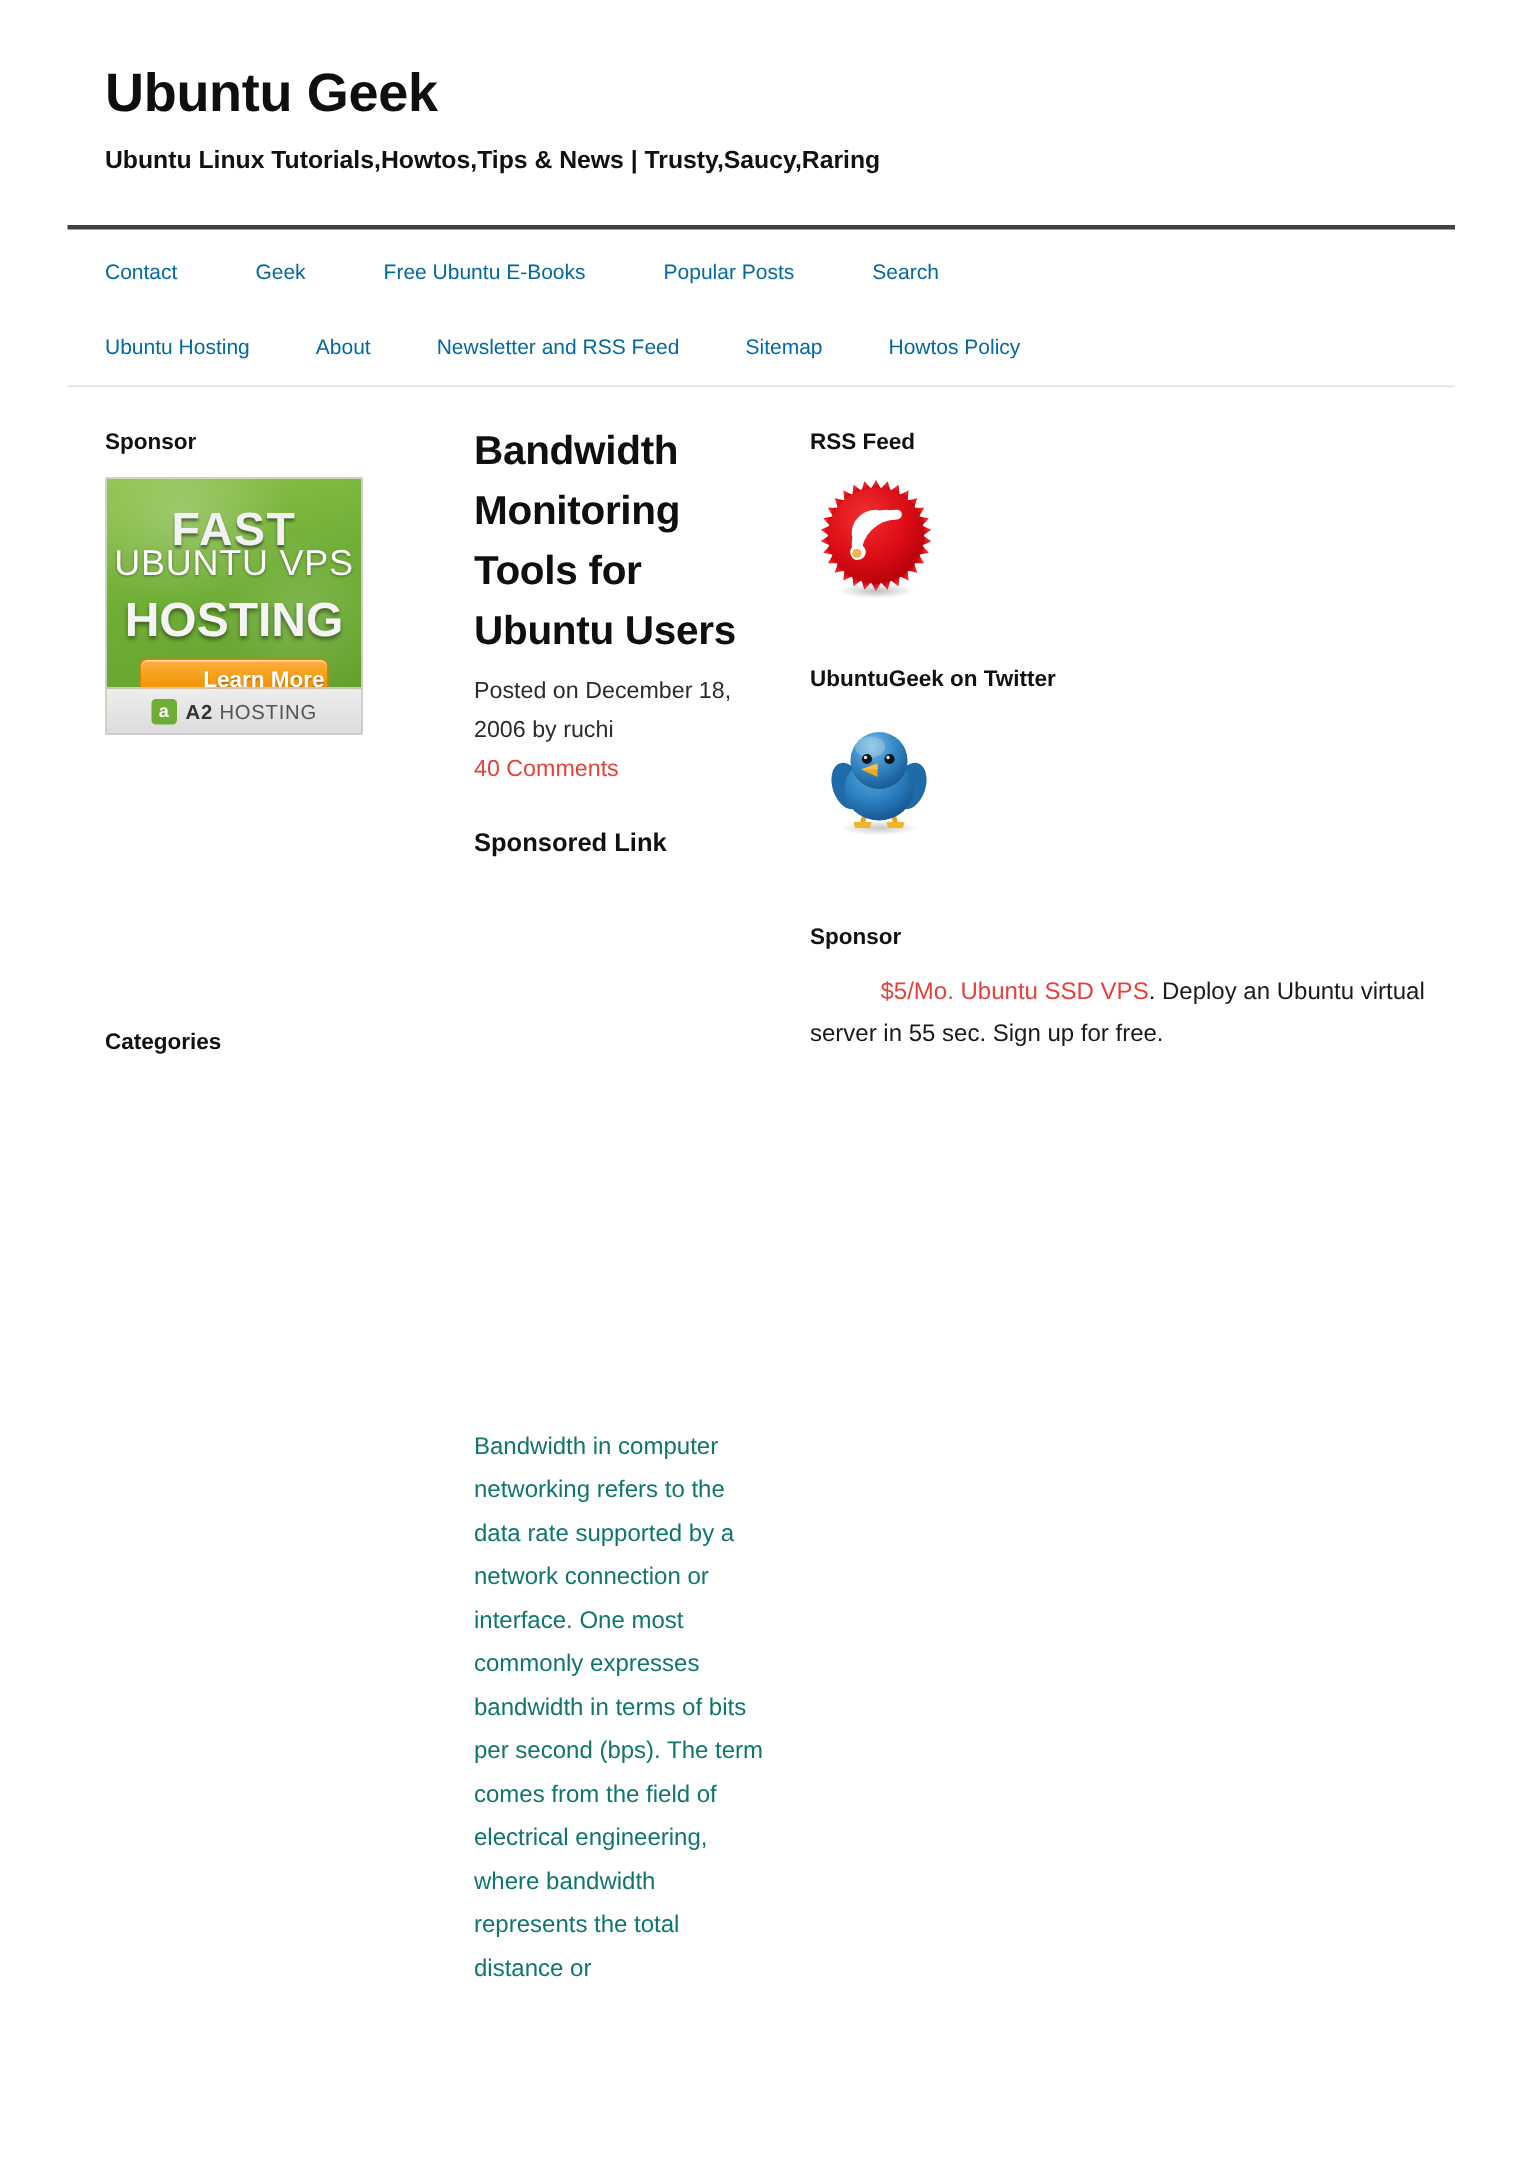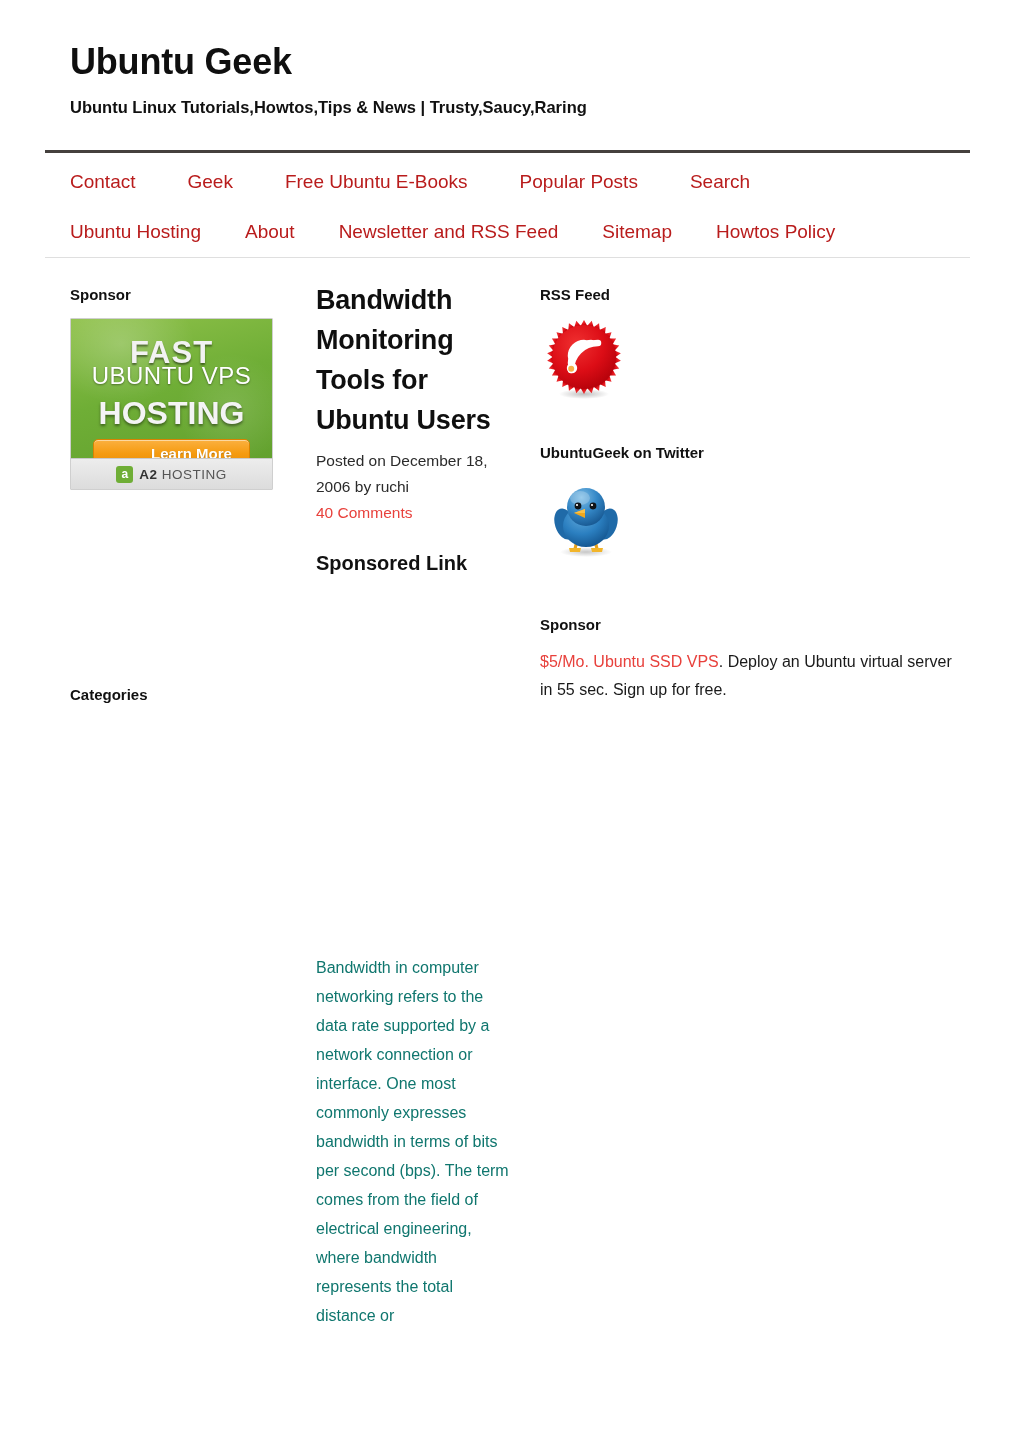--- a/index.html
+++ b/index.html
@@ -60,22 +60,22 @@
     width: 925px;
     padding: 0;
   }
   .nav-row {
     display: flex;
     align-items: center;
     height: 50px;
     padding-left: 25px;
   }
   .nav-item {
-    font-size: 19px;
-    color: #b91c1c;
+    font-size: 14px;
+    color: #0369a1;
     text-decoration: none;
     white-space: nowrap;
     line-height: 1;
   }
   .nav-row.row1 .nav-item { margin-right: 52px; }
   .nav-row.row2 .nav-item { margin-right: 44px; }
   .nav-rule {
     position: absolute;
     left: 45px;
     top: 257px;
@@ -108,21 +108,21 @@
     font-size: 15px;
     font-weight: bold;
     color: #111;
     margin: 0 0 14px 0;
     line-height: 1.2;
   }
 
   
   .ad-banner {
     position: relative;
-    width: 203px;
+    width: 172px;
     height: 172px;
     background: linear-gradient(165deg, #8fc14a 0%, #6fae36 42%, #5f9d2c 100%);
     border: 1px solid #cfcfcf;
     overflow: hidden;
     display: block;
     border-radius: 1px;
   }
   .ad-glow {
     position: absolute;
     left: -30px; top: -40px;
@@ -247,21 +247,21 @@
     margin: 0;
   }
   .comments-link {
     display: block;
     font-size: 15.5px;
     color: #e8413c;
     text-decoration: none;
     line-height: 26px;
   }
   .sponsored-link-title {
-    font-size: 20px;
+    font-size: 17px;
     font-weight: bold;
     color: #111;
     margin: 26px 0 0 0;
   }
   .article-body {
     margin-top: 378px;
     font-size: 16px;
     line-height: 29px;
     color: #0f766e;
   }
@@ -285,20 +285,21 @@
   .right-sponsor { margin-top: 56px; }
   .sponsor-copy {
     font-size: 16px;
     line-height: 28px;
     color: #1a1a1a;
     margin: 14px 0 0 0;
   }
   .sponsor-copy a {
     color: #e8413c;
     text-decoration: none;
+    margin-left: 47px;
   }
   .twitter-title { margin-top: 42px; }
 </style>
 </head>
 <body>
 
 <div class="page">
 
   <div class="site-header">
     <h1 class="site-title">Ubuntu Geek</h1>

